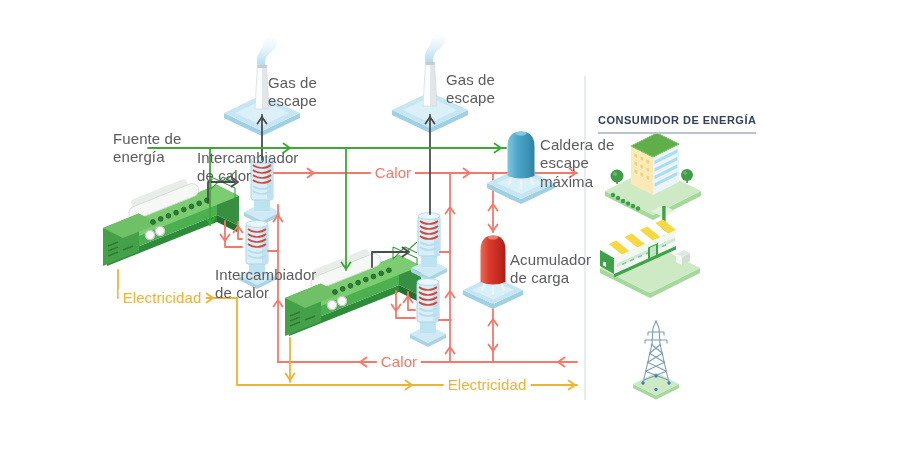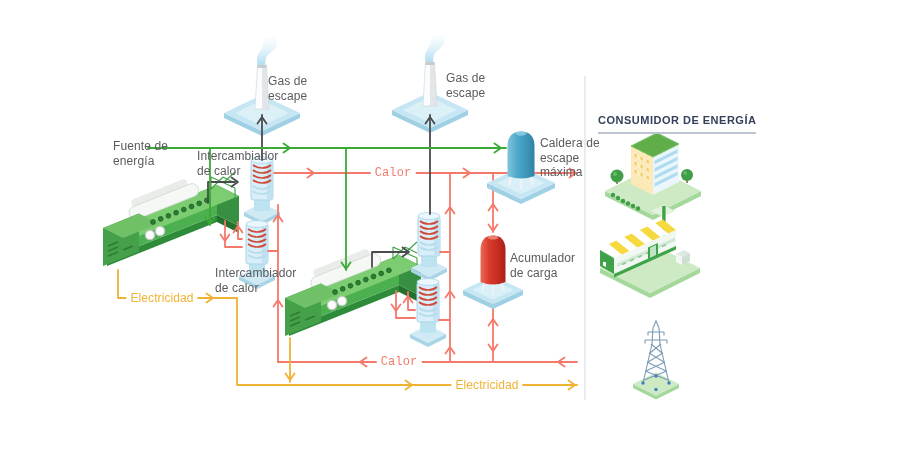--- a/index.html
+++ b/index.html
@@ -4,24 +4,24 @@
 <style>
   html,body{margin:0;padding:0;background:#fff;}
   #stage{position:relative;width:916px;height:458px;background:#fff;overflow:hidden;
          font-family:"Liberation Sans",sans-serif;}
   #stage svg{position:absolute;left:0;top:0;}
   .ln{fill:none;stroke-width:1.8;stroke-linecap:round;stroke-linejoin:round;}
   .lnG{stroke:var(--green);}
   .lnR{stroke:var(--heat);}
   .lnY{stroke:var(--electricity);}
   .lnD{stroke:var(--exhaust);}
-  .lbl{position:absolute;font-size:12px;line-height:1.22;color:var(--label);
+  .lbl{position:absolute;font-size:15px;line-height:1.22;color:var(--label);
        white-space:pre-line;letter-spacing:.1px;}
   .lbl.on-line{background:#fff;padding:0 4px;transform:translate(-50%,-50%);}
-  .lbl.heat{color:var(--heat);font-family:Liberation Mono, monospace;}
+  .lbl.heat{color:var(--heat);}
   .lbl.elec{color:var(--electricity);text-align:right;}
   .panel-title{position:absolute;font-size:11px;font-weight:bold;color:var(--title);
        letter-spacing:.5px;border-bottom:2px solid #bcc4cf;padding-bottom:6px;}
 </style>
 </head>
 <body>
 
 <div id="stage">
 <svg width="916" height="458" viewBox="0 0 916 458">
   <defs>
@@ -289,21 +289,21 @@
     </g>
     <g fill="#3f7fc1">
       <circle cx="-13" cy="-1" r="1.7"></circle>
           <circle cx="13" cy="-1" r="1.7"></circle>
       <circle cx="0" cy="5.5" r="1.7"></circle>
           <circle cx="0" cy="-8" r="1.7"></circle>
     </g>
   </g>
 </svg>
 
-<div class="lbl" style="left:113px;top:139px">Fuente de
+<div class="lbl" style="left:113px;top:130px">Fuente de
 energía</div>
 <div class="lbl" style="left:268px;top:74px">Gas de
 escape</div>
 <div class="lbl" style="left:446px;top:71px">Gas de
 escape</div>
 <div class="lbl" style="left:197px;top:149px">Intercambiador
 de calor</div>
 <div class="lbl" style="left:215px;top:266px">Intercambiador
 de calor</div>
 <div class="lbl" style="left:540px;top:136px">Caldera de

